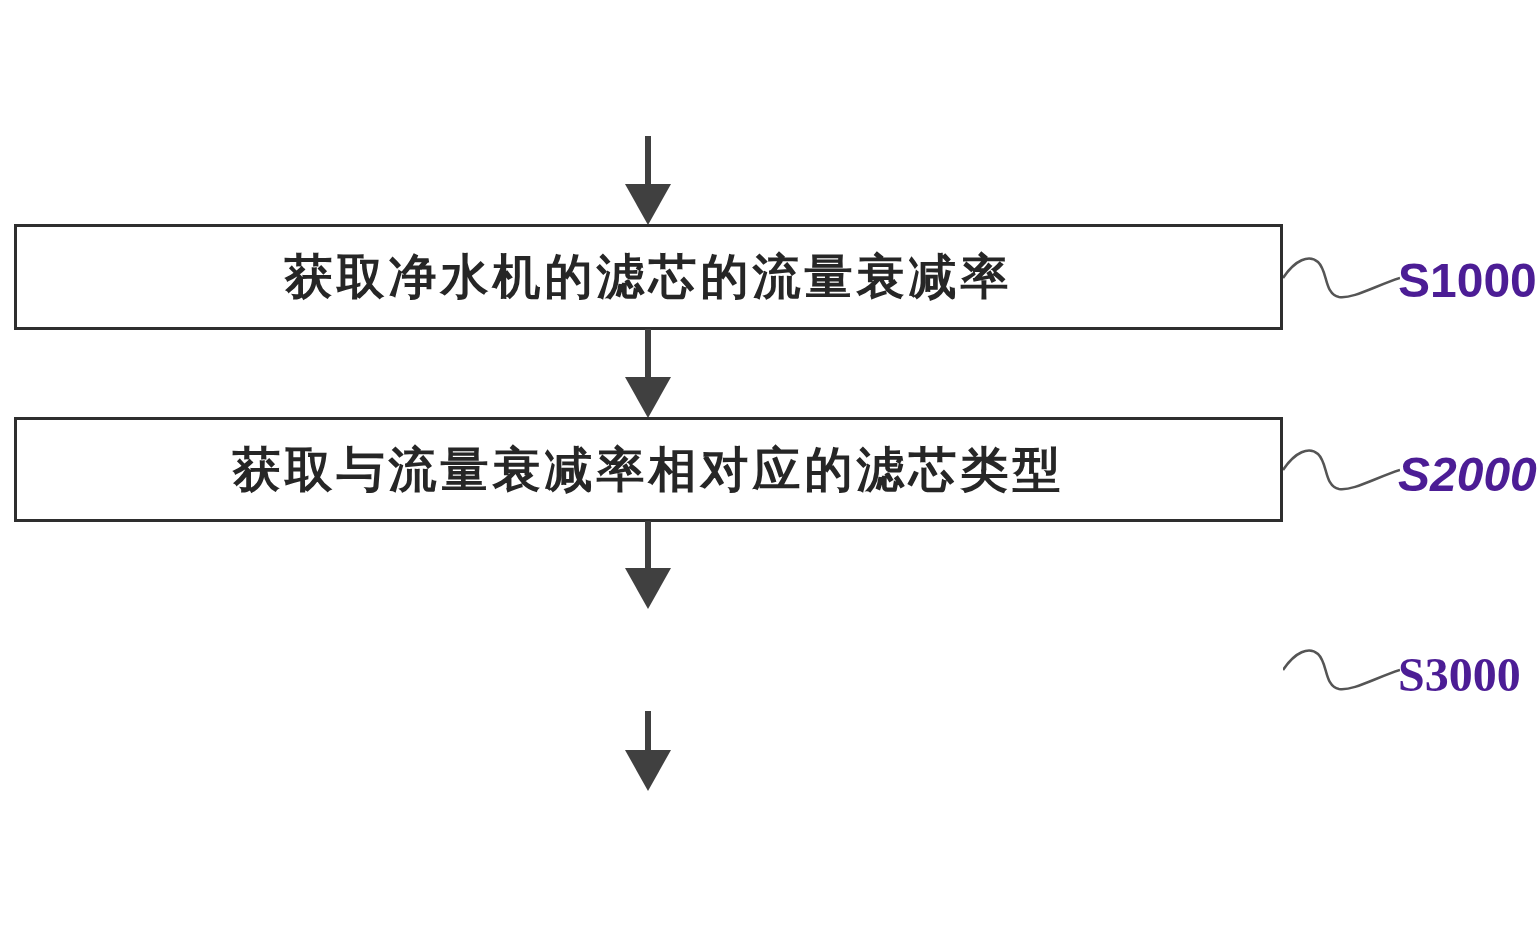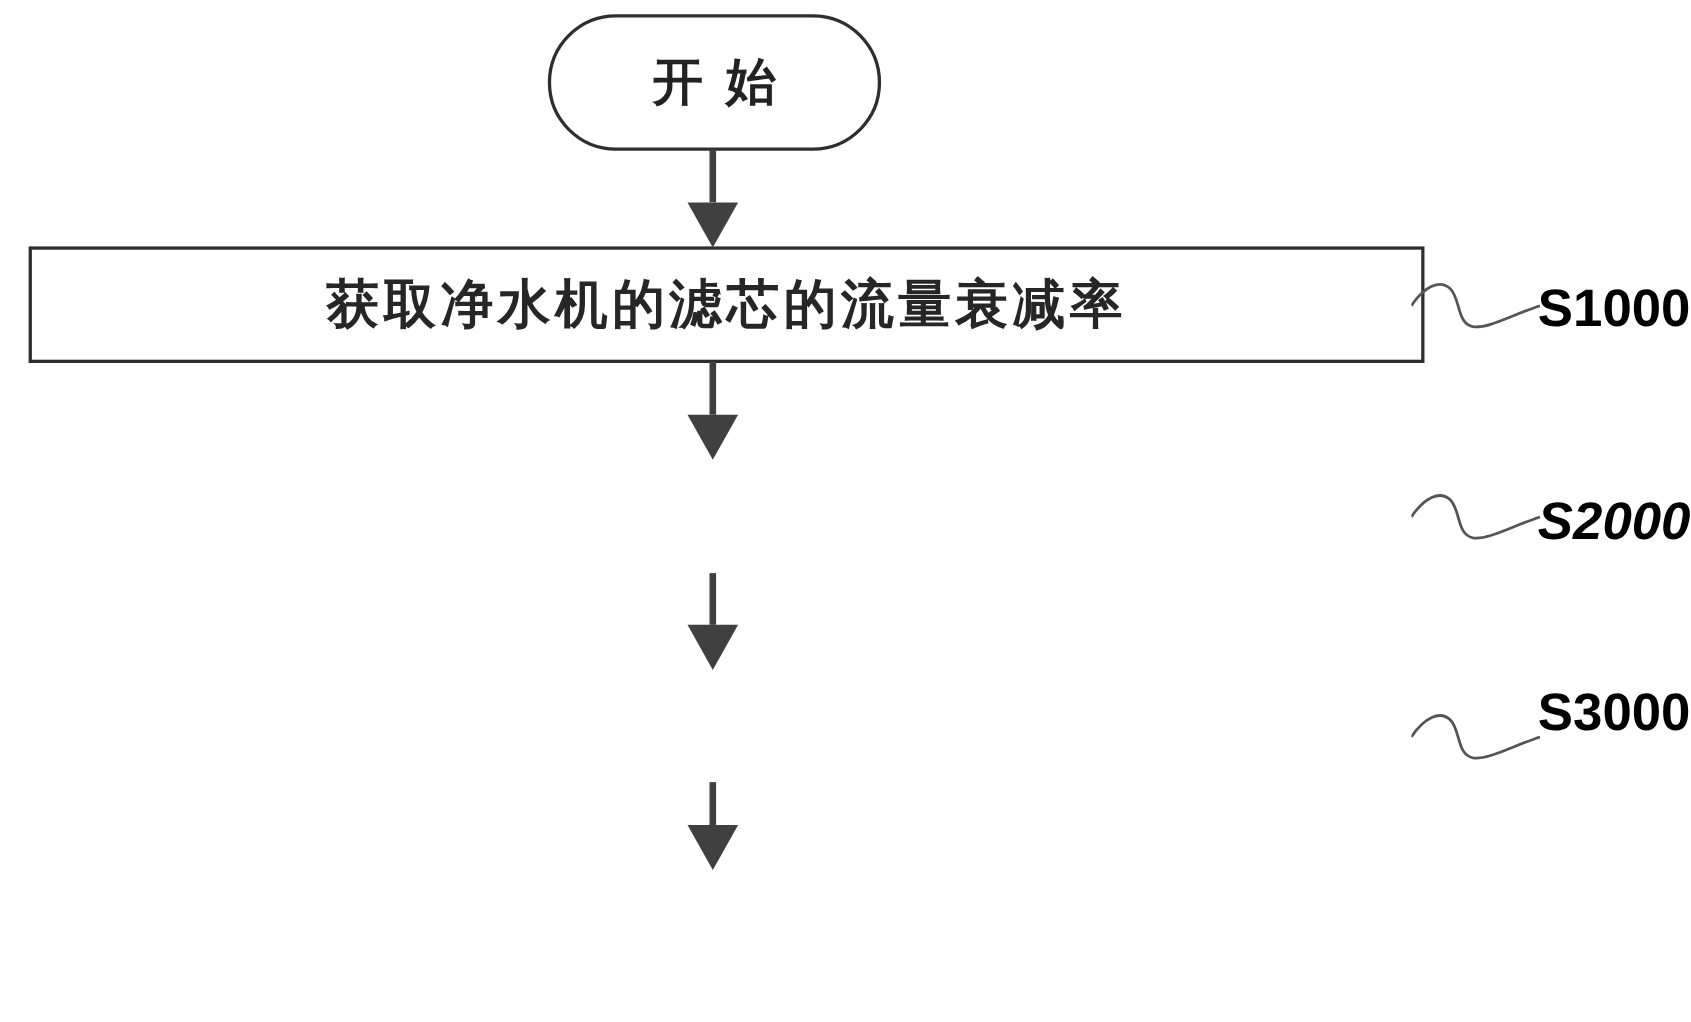--- a/index.html
+++ b/index.html
@@ -43,21 +43,20 @@
     box-sizing: border-box;
     border: 3px solid #2e2e2e;
     background: #ffffff;
     display: flex;
     align-items: center;
     justify-content: center;
     font-size: 48px;
     font-weight: bold;
     color: #262626;
     letter-spacing: 4px;
-    margin-left: 12px;
   }
   .process.p1 { top: 224px; height: 106px; }
   .process.p2 { top: 417px; height: 105px; }
   .process.p3 { top: 608px; height: 104px; }
 
   
   .arrow {
     position: absolute;
     left: 648px;
     transform: translateX(-50%);
@@ -97,34 +96,31 @@
   .step-label {
     position: absolute;
     left: 1398px;
     width: 139px;
     height: 56px;
     display: flex;
     align-items: center;
     font-family: "Liberation Sans", "DejaVu Sans", sans-serif;
     font-size: 48px;
     font-weight: bold;
-    color: #000000;
+    color: #4c1d95;
   }
   .step-label.l1 { top: 252px; }
   .step-label.l2 { top: 446px; font-style: italic; }
-  .step-label.l3 { top: 620px; }
+  .step-label.l3 { top: 646px; font-family: Liberation Serif, serif; }
 </style>
 </head>
 <body>
 
 <div class="canvas">
 
-  <div class="terminal start">
-    <span>开始</span>
-  </div>
 
   <div class="arrow a1">
     <div class="stem"></div>
     <div class="head"></div>
   </div>
 
   <div class="process p1">
     <span>获取净水机的滤芯的流量衰减率</span>
   </div>
   <svg class="squiggle q1" viewBox="0 0 117 56" xmlns="http://www.w3.org/2000/svg">
@@ -132,20 +128,23 @@
   </svg>
   <div class="step-label l1">
     <span>S1000</span>
   </div>
 
   <div class="arrow a2">
     <div class="stem"></div>
     <div class="head"></div>
   </div>
 
+  <div class="process p2">
+    <span>获取与流量衰减率相对应的滤芯类型</span>
+  </div>
   <svg class="squiggle q2" viewBox="0 0 117 56" xmlns="http://www.w3.org/2000/svg">
     <path d="M0,26 C12,8 26,2 35,10 C45,19 41,42 56,45 C70,47 92,34 117,26" fill="none" stroke="#555555" stroke-width="2.5"></path>
   </svg>
   <div class="step-label l2">
     <span>S2000</span>
   </div>
 
   <div class="arrow a3">
     <div class="stem"></div>
     <div class="head"></div>

